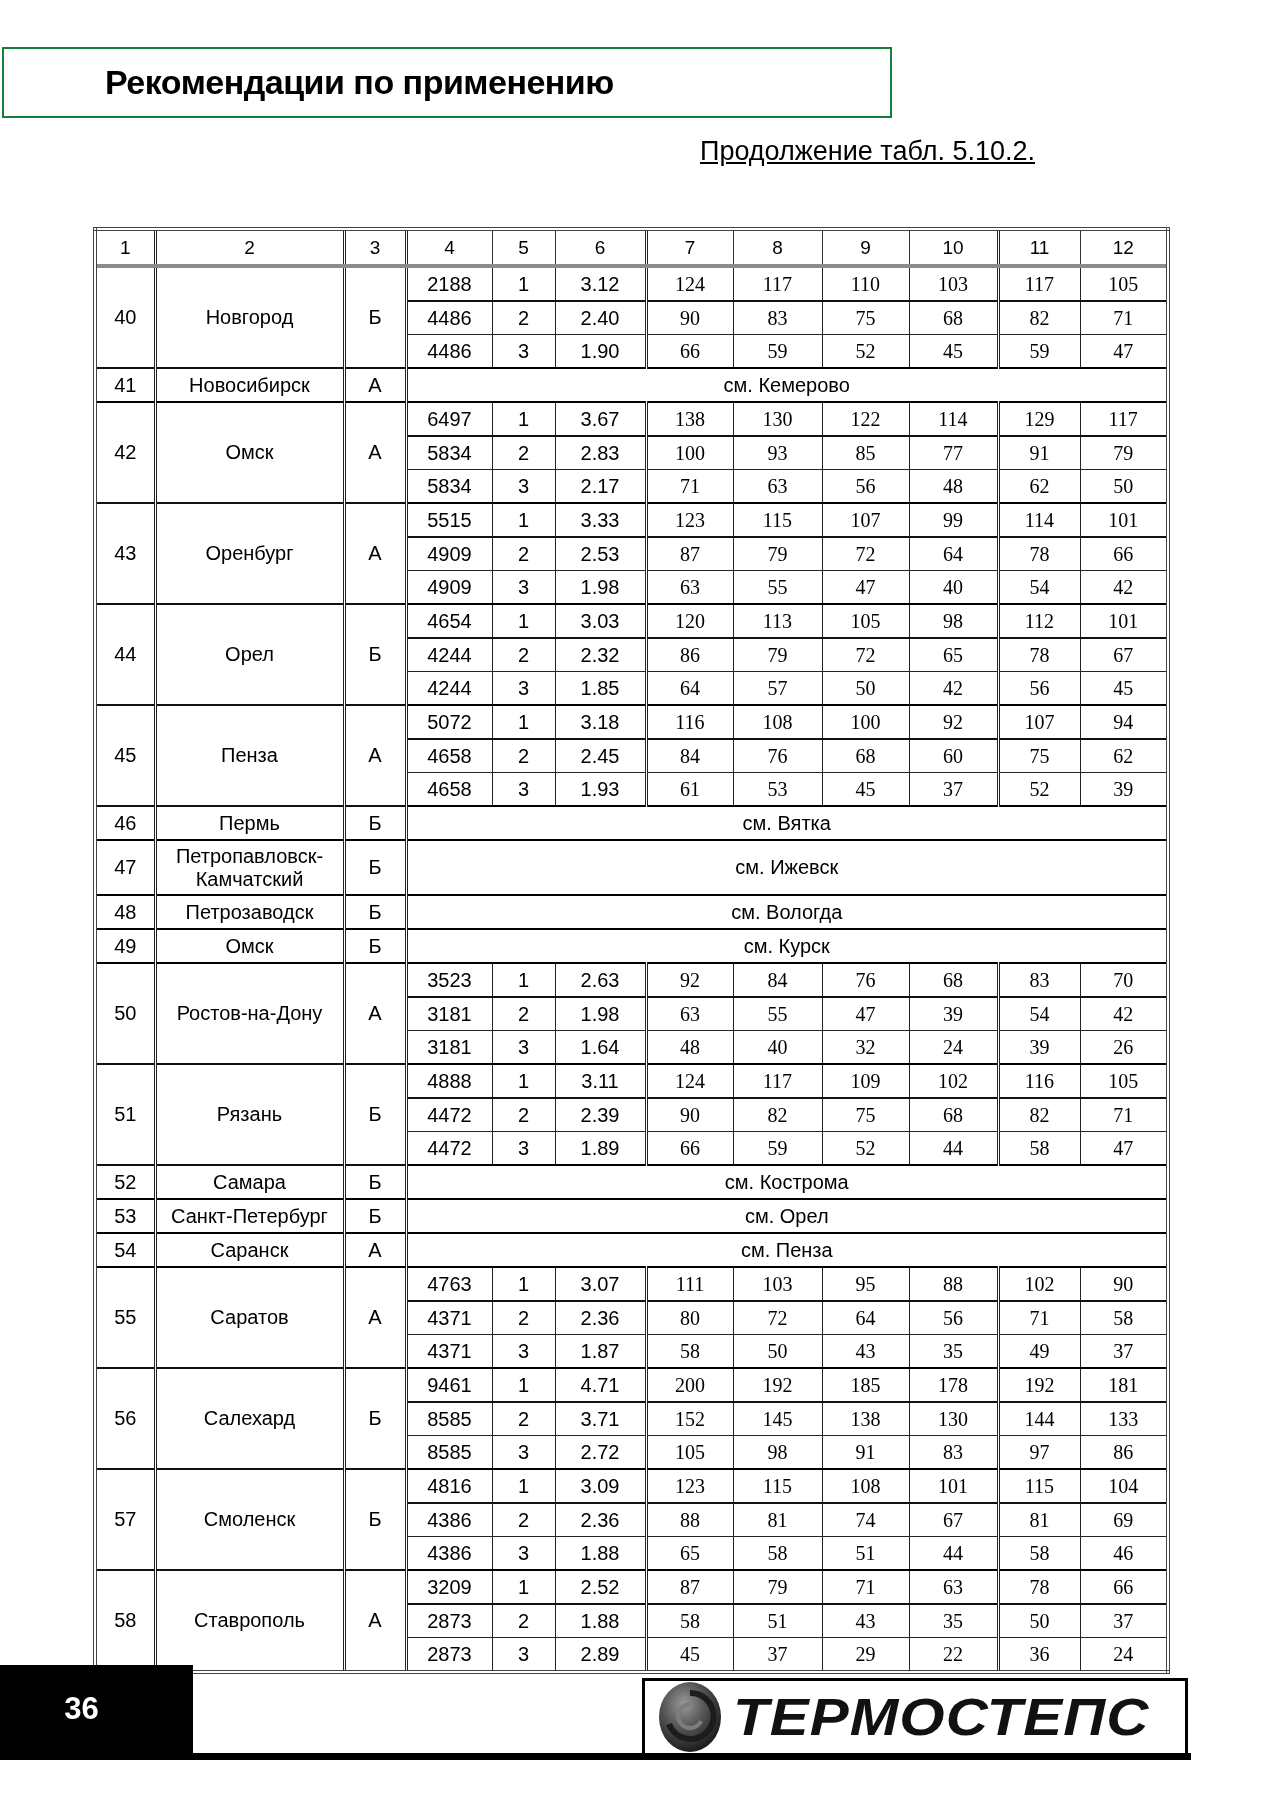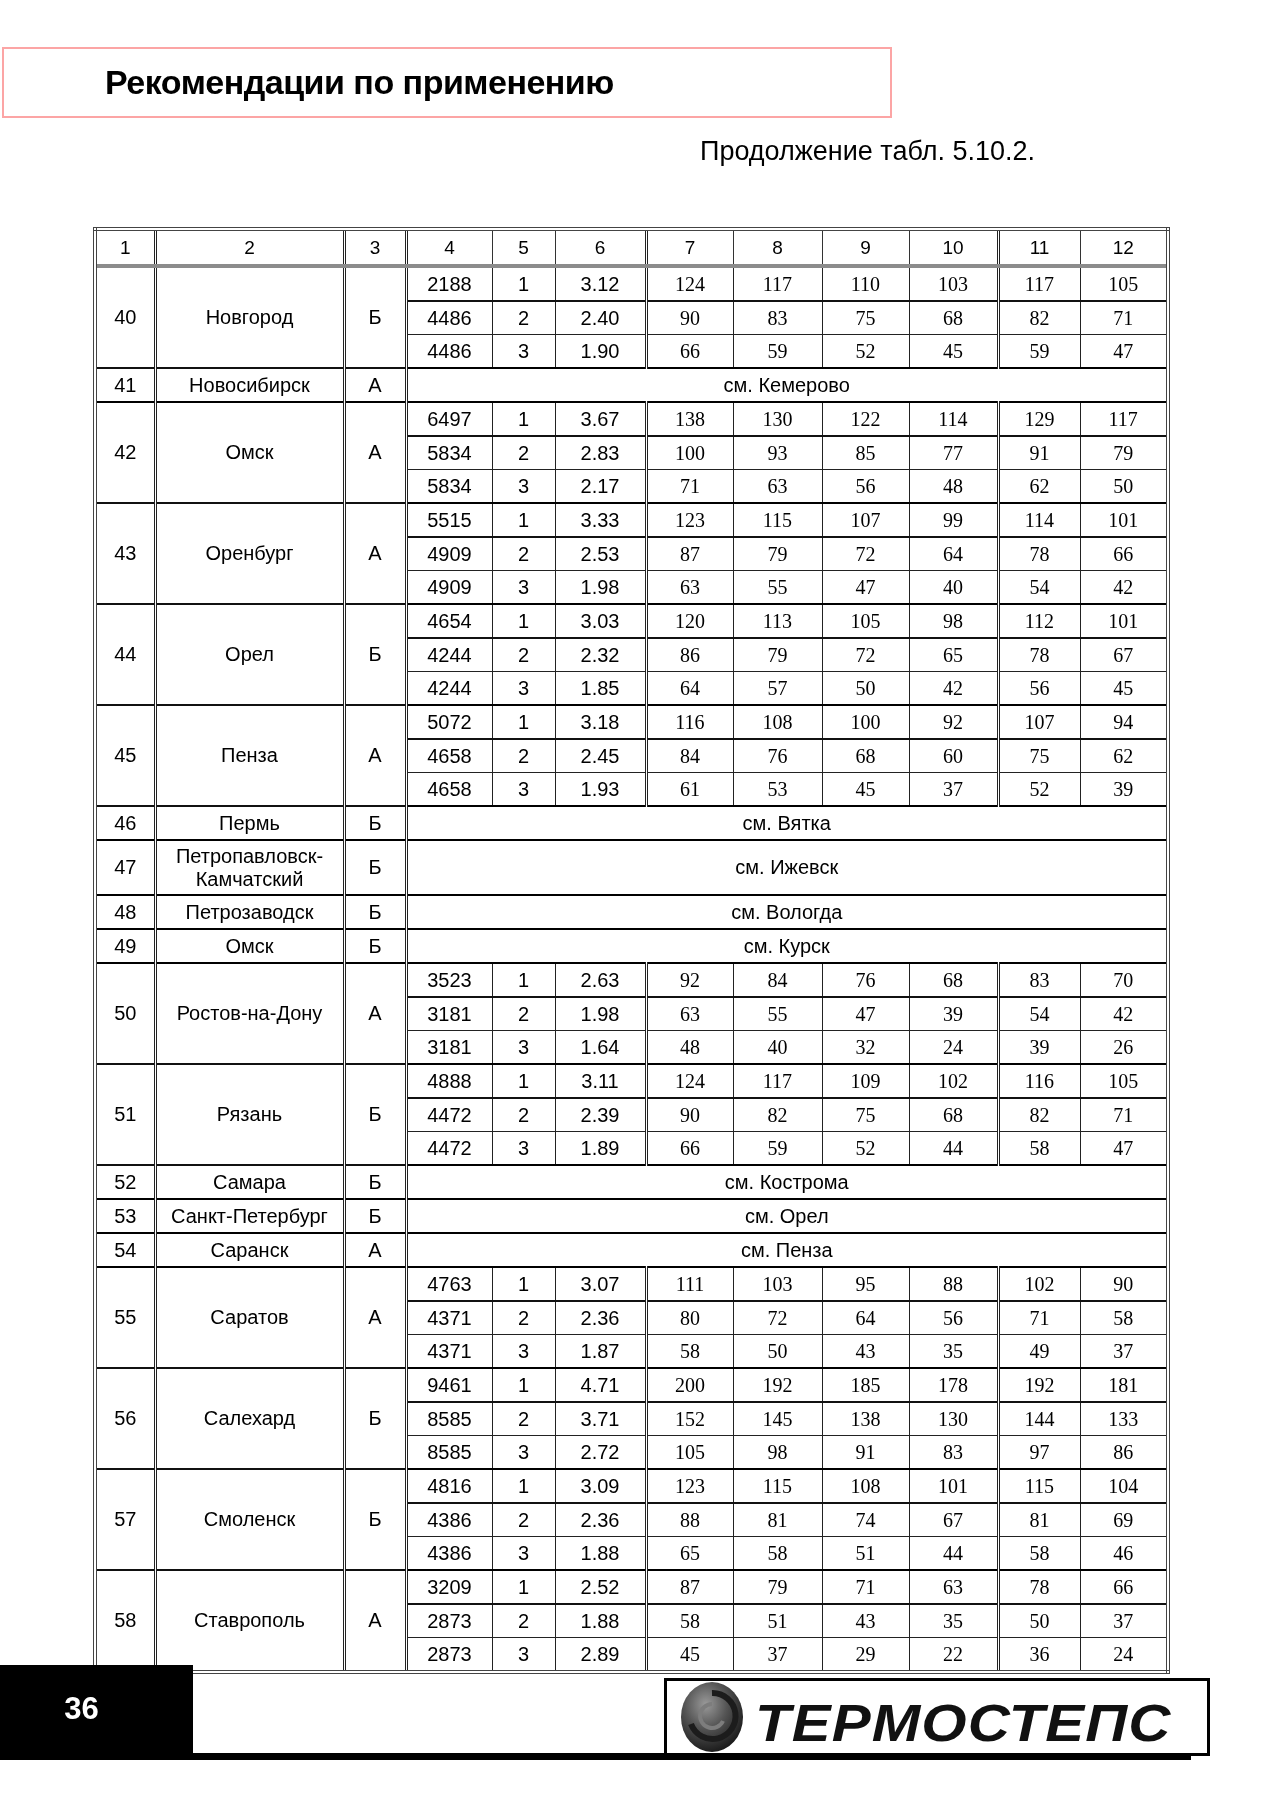--- a/index.html
+++ b/index.html
@@ -1,26 +1,26 @@
 <!DOCTYPE html>
 <html><head>
 <meta charset="utf-8">
 <style>
   html,body{margin:0;padding:0;background:#fff;}
   .page{position:relative;width:1276px;height:1805px;background:#fff;
         font-family:"Liberation Sans",sans-serif;color:#000;overflow:hidden;}
 
   
   .title-box{position:absolute;left:2px;top:47px;width:890px;height:71px;
-             border:2px solid #fca5a5;box-sizing:border-box;display:flex;align-items:center;}
+             border:2px solid #15803d;box-sizing:border-box;display:flex;align-items:center;}
   .title{padding-left:101px;font-weight:bold;font-size:34px;letter-spacing:-0.5px;white-space:nowrap;}
 
   
   .continuation{position:absolute;left:0;top:136px;width:1035px;text-align:right;
-                font-size:27px;white-space:nowrap;}
+                font-size:27px;white-space:nowrap;text-decoration:underline;}
 
   
   table.main{position:absolute;left:93px;top:227px;width:1073px;
              border-collapse:collapse;table-layout:fixed;
              border:4px double #444;}
   table.main th{height:33px;font-weight:normal;font-size:19px;
                 border:1px solid #333;border-top:none;border-bottom:4px solid #8c8c8c;
                 padding:0;text-align:center;vertical-align:middle;}
   table.main td{border:1px solid #222;padding:0;height:32px;
                 text-align:center;vertical-align:middle;font-size:20px;overflow:hidden;}
@@ -30,22 +30,22 @@
   td.refcell{font-size:20px;}
   .dR{border-right:3px double #222 !important;}
   tr.b1 td{border-bottom:2px solid #111;}
   tr.gend td, tr.single td, td.gb{border-bottom:2px solid #000;}
 
   
   .page-bar{position:absolute;left:0;top:1665px;width:193px;height:88px;background:#000;
             display:flex;align-items:center;justify-content:center;box-sizing:border-box;padding-right:30px;}
   .page-bar span{color:#fff;font-weight:bold;font-size:31px;}
   .footer-rule{position:absolute;left:0;top:1753px;width:1191px;height:7px;background:#000;}
-  .logo-box{position:absolute;left:664px;top:1678px;width:546px;height:78px;background:#fff;
-            border:3px solid #000;box-sizing:border-box;display:flex;align-items:flex-end;overflow:hidden;}
+  .logo-box{position:absolute;left:642px;top:1678px;width:546px;height:78px;background:#fff;
+            border:3px solid #000;box-sizing:border-box;display:flex;align-items:center;overflow:hidden;}
   .logo-sphere{margin-left:12px;flex:0 0 auto;}
   .logo-text{font-weight:bold;font-style:italic;font-size:52px;letter-spacing:1px;
              margin-left:10px;transform:scaleX(1.12);transform-origin:left center;
              white-space:nowrap;color:#111;}
 </style>
 </head>
 <body>
 
 <div class="page">
 

